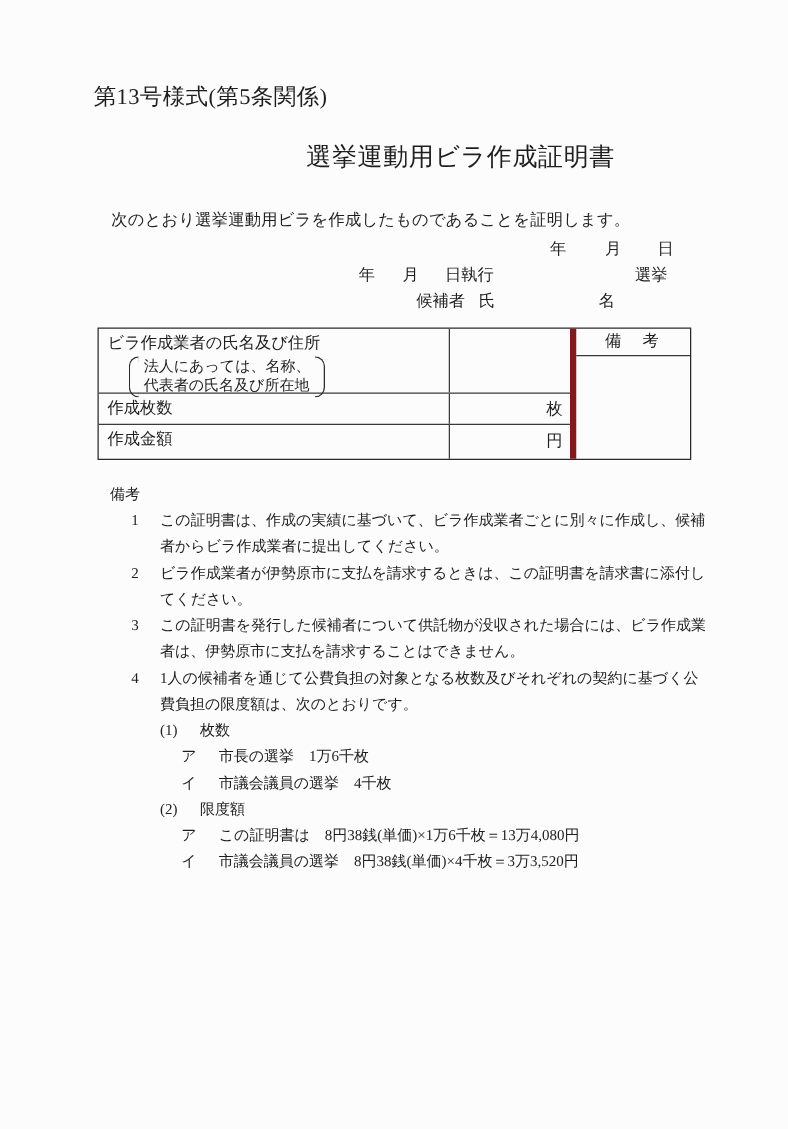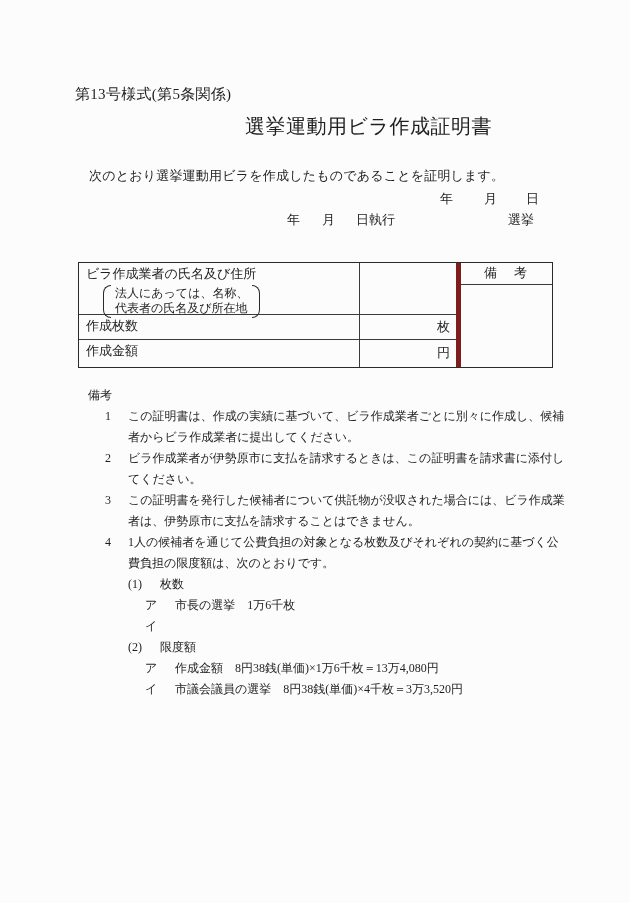--- a/index.html
+++ b/index.html
@@ -3,21 +3,21 @@
 <meta charset="utf-8">
 <style>
   html,body { margin:0; padding:0; background:#e8e8e8; }
   .page {
     position:relative; width:630px; height:903px; margin:0 auto;
     background:#fcfcfc; overflow:hidden; color:#1e1e1e;
     font-family:"Liberation Serif","DejaVu Serif",serif;
     font-size:13px; line-height:1.45;
   }
   .abs { position:absolute; }
-  .form-number { left:75px; top:84px; font-size:15px; letter-spacing:0.3px; }
+  .form-number { left:75px; top:64px; font-size:18px; letter-spacing:0.3px; }
   .doc-title  { left:245px; top:112px; font-size:20px; letter-spacing:0.5px; }
   .intro      { left:89px;  top:167px; font-size:13px; letter-spacing:0.2px; }
 
   .hline { left:0; width:630px; height:16px; font-size:13px; }
   .hline span { position:absolute; top:0; white-space:nowrap; }
   .dt1 { top:190px; } .dt2 { top:211px; } .dt3 { top:232px; }
   .p440{left:440px;} .p484{left:484px;} .p526{left:526px;}
   .p287{left:287px;} .p322{left:322px;} .p356{left:356px;font-family:Liberation Serif, serif;} .p508{left:508px;}
   .p333{left:333px;} .p383{left:383px;} .p479{left:479px;}
 
@@ -70,20 +70,25 @@
     <span class="p526">日</span>
   </div>
 
   <div class="abs hline dt2">
     <span class="p287">年</span>
     <span class="p322">月</span>
     <span class="p356">日執行</span>
     <span class="p508">選挙</span>
   </div>
 
+  <div class="abs hline dt3">
+    <span class="p333">候補者</span>
+    <span class="p383">氏</span>
+    <span class="p479">名</span>
+  </div>
 
   <div class="abs ptable">
     <div class="tcols-left">
       <div class="trow trow1">
         <div class="cell-label">
           <div>ビラ作成業者の氏名及び住所</div>
           <div class="legal-note">
             <div class="bracket brk-l"></div>
             <div class="legal-lines">
               <div>法人にあっては、名称、</div>
@@ -136,28 +141,29 @@
     <div class="sub-row ind-a">
       <div class="sub-num">(1)</div>
       <div class="sub-text">枚数</div>
     </div>
     <div class="sub-row ind-b">
       <div class="sub-num">ア</div>
       <div class="sub-text">市長の選挙　1万6千枚</div>
     </div>
     <div class="sub-row ind-b">
       <div class="sub-num">イ</div>
+      <div class="sub-text">市議会議員の選挙　4千枚</div>
     </div>
     <div class="sub-row ind-a">
       <div class="sub-num">(2)</div>
       <div class="sub-text">限度額</div>
     </div>
     <div class="sub-row ind-b">
       <div class="sub-num">ア</div>
-      <div class="sub-text">作成金額　8円38銭(単価)×1万6千枚＝13万4,080円</div>
+      <div class="sub-text">この証明書は　8円38銭(単価)×1万6千枚＝13万4,080円</div>
     </div>
     <div class="sub-row ind-b">
       <div class="sub-num">イ</div>
       <div class="sub-text">市議会議員の選挙　8円38銭(単価)×4千枚＝3万3,520円</div>
     </div>
   </div>
 
 </div>
 
 </body></html>

